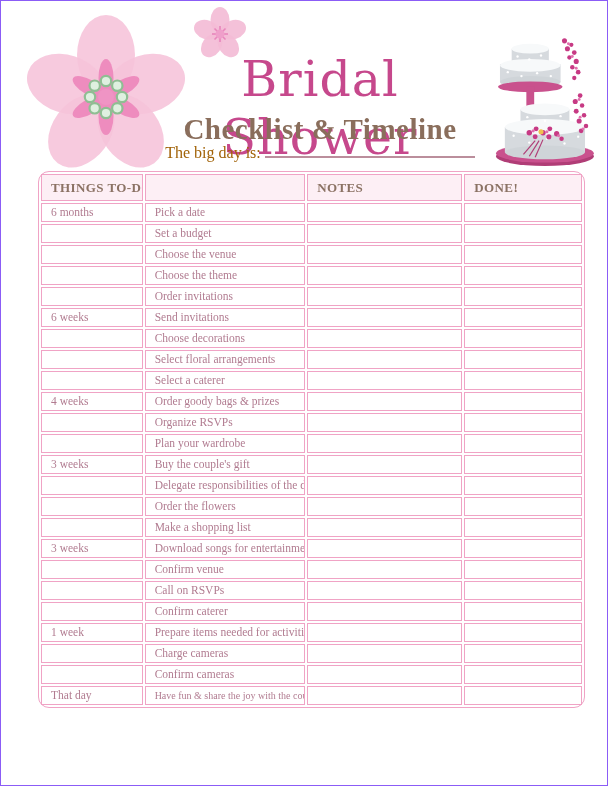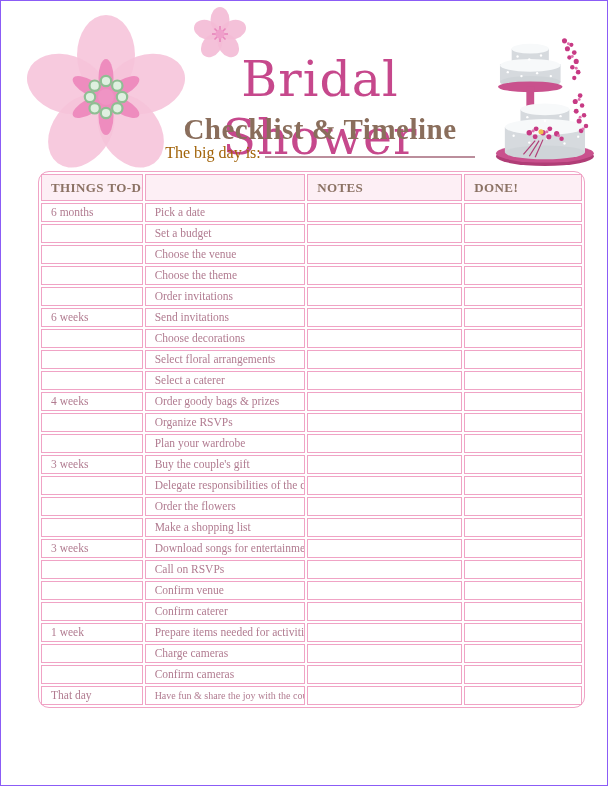--- a/index.html
+++ b/index.html
@@ -310,27 +310,27 @@
             <td></td>
           </tr>
           <tr>
             <td>3 weeks</td>
             <td>Download songs for entertainment</td>
             <td></td>
             <td></td>
           </tr>
           <tr>
             <td></td>
+            <td>Confirm venue</td>
+            <td></td>
+            <td></td>
+          </tr>
+          <tr>
+            <td></td>
             <td>Call on RSVPs</td>
-            <td></td>
-            <td></td>
-          </tr>
-          <tr>
-            <td></td>
-            <td>Confirm venue</td>
             <td></td>
             <td></td>
           </tr>
           <tr>
             <td></td>
             <td>Confirm caterer</td>
             <td></td>
             <td></td>
           </tr>
           <tr>

